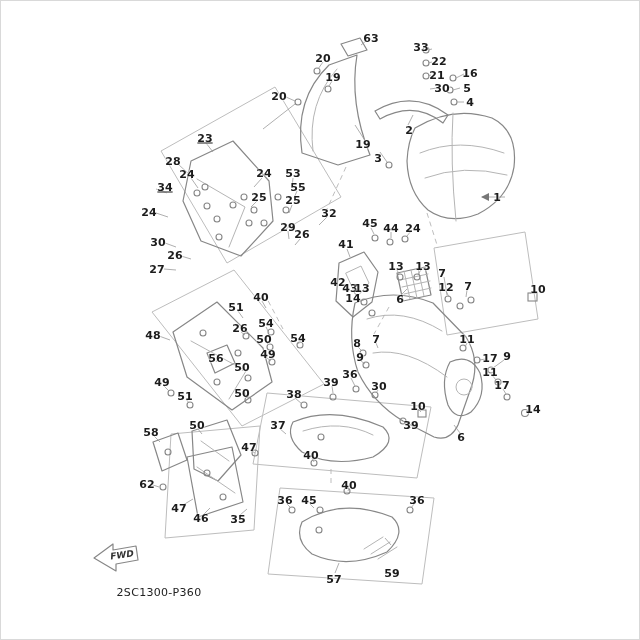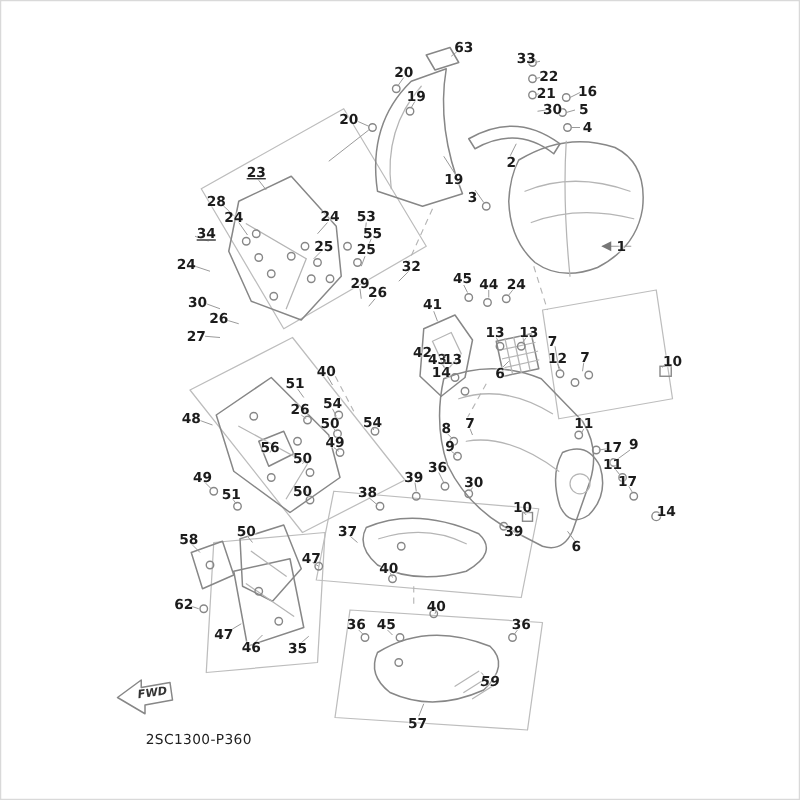--- a/index.html
+++ b/index.html
@@ -289,19 +289,19 @@
       <div class="callout" style="left: 248px; top: 446px; color: rgb(28, 28, 28);">47</div>
       <div class="callout" style="left: 310px; top: 454px; color: rgb(28, 28, 28);">40</div>
       <div class="callout" style="left: 146px; top: 483px; color: rgb(28, 28, 28);">62</div>
       <div class="callout" style="left: 348px; top: 484px; color: rgb(28, 28, 28);">40</div>
       <div class="callout" style="left: 284px; top: 499px; color: rgb(28, 28, 28);">36</div>
       <div class="callout" style="left: 308px; top: 499px; color: rgb(28, 28, 28);">45</div>
       <div class="callout" style="left: 416px; top: 499px; color: rgb(28, 28, 28);">36</div>
       <div class="callout" style="left: 178px; top: 507px; color: rgb(28, 28, 28);">47</div>
       <div class="callout" style="left: 200px; top: 517px; color: rgb(28, 28, 28);">46</div>
       <div class="callout" style="left: 237px; top: 518px; color: rgb(28, 28, 28);">35</div>
-      <div class="callout" style="left: 391px; top: 544px; color: rgb(28, 28, 28); font-style: italic;">59</div>
+      <div class="callout" style="left: 391px; top: 572px; color: rgb(28, 28, 28);">59</div>
       <div class="callout" style="left: 333px; top: 578px; color: rgb(28, 28, 28);">57</div>
     </div>
 
   <div class="diagram-code">2SC1300-P360</div>
   <div class="fwd-label">FWD</div>
 </div>
 
 </body></html>

